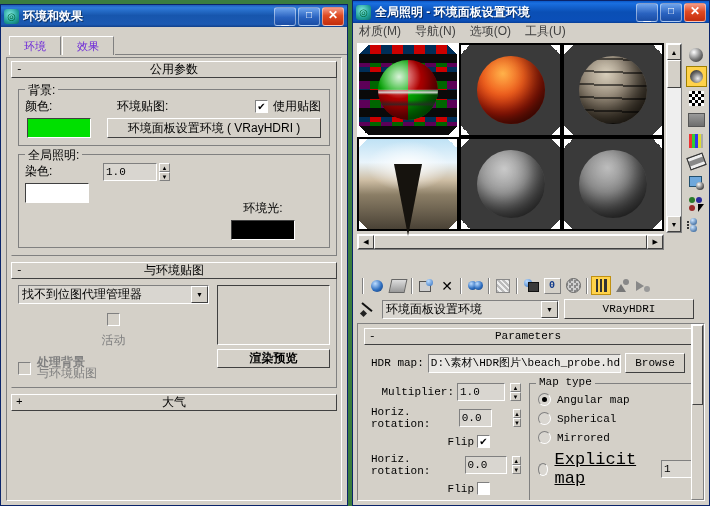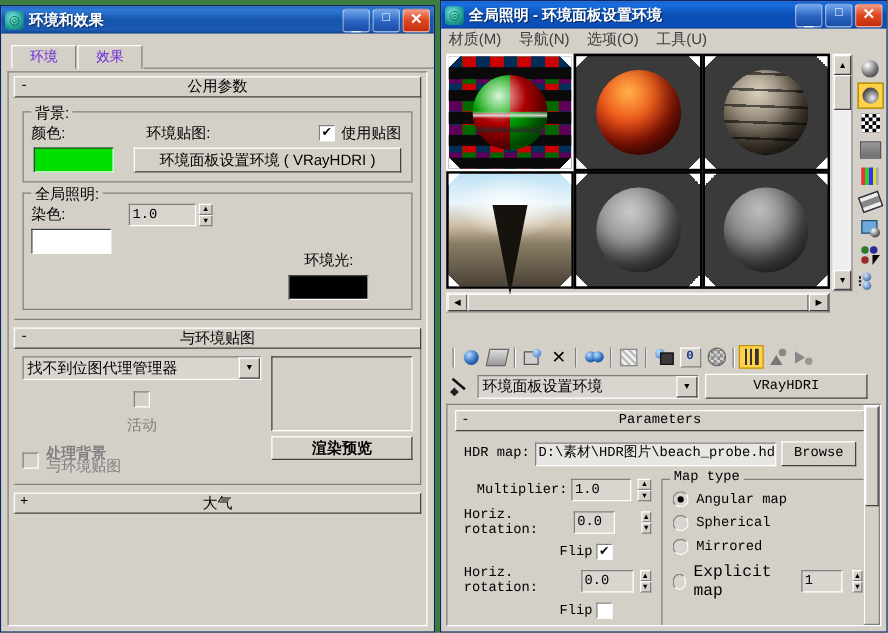--- a/index.html
+++ b/index.html
@@ -557,21 +557,21 @@
               <div style="display:flex;align-items:center;gap:6px;margin-bottom:6px;">
                 <span class="radio"></span>
                 <span class="mono" style="font-size:11px;font-family:Liberation Mono, monospace;">Spherical</span>
               </div>
               <div style="display:flex;align-items:center;gap:6px;margin-bottom:6px;">
                 <span class="radio"></span>
                 <span class="mono" style="font-size:11px;">Mirrored</span>
               </div>
               <div style="display:flex;align-items:center;gap:6px;">
                 <span class="radio"></span>
-                <span class="mono" style="font-size:13px;">Explicit map</span>
+                <span class="mono" style="font-size:17px;text-decoration:underline;">Explicit map</span>
                 <div class="field" style="width:34px;height:14px;line-height:14px;margin-left:6px;">1</div>
                 <div class="spin">
                     <div>▲</div>
                     <div>▼</div>
                   </div>
               </div>
             </div>
           </div>
         </div>
       </div>

